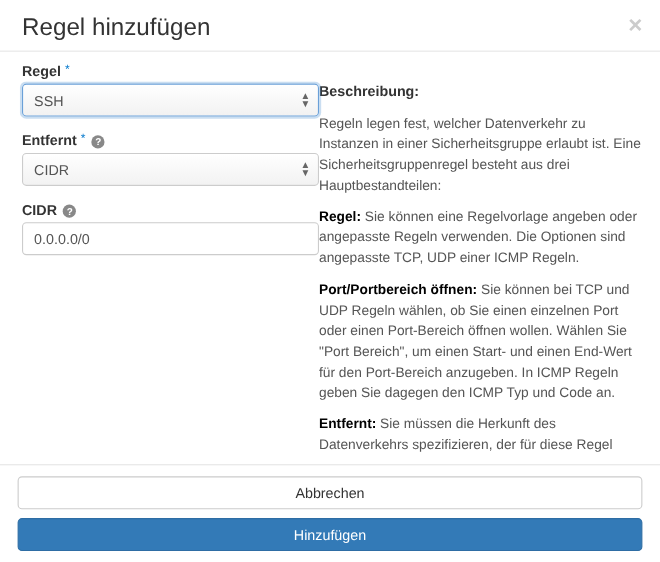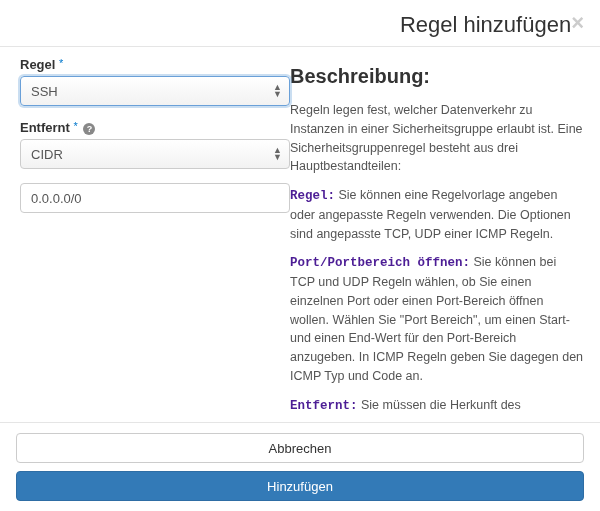--- a/index.html
+++ b/index.html
@@ -1,35 +1,35 @@
 <!DOCTYPE html>
 <html><head>
 <meta charset="utf-8">
 <style>
   * { box-sizing: border-box; margin: 0; padding: 0; }
   html, body { width: 600px; height: 511px; font-family: -apple-system, BlinkMacSystemFont, "Segoe UI", Helvetica, Arial, sans-serif; background: #fff; color: #333; }
   .modal { width: 600px; height: 511px; display: flex; flex-direction: column; }
-  .modal-header { padding: 12px 16px 8px 20px; border-bottom: 1px solid #e5e5e5; display: flex; align-items: flex-start; justify-content: flex-end; }
+  .modal-header { padding: 12px 16px 8px 20px; border-bottom: 1px solid #e5e5e5; display: flex; align-items: flex-start; justify-content: space-between; }
   .modal-title { font-size: 22px; font-weight: 500; color: #333; }
   .close-btn { font-size: 22px; line-height: 1; color: #ccc; background: none; border: none; cursor: pointer; font-weight: bold; }
   .modal-body { flex: 1; display: flex; padding: 10px 16px 10px 20px; overflow: hidden; }
   .left-col { flex: 0 0 270px; }
   .right-col { flex: 1; font-size: 12.5px; color: #555; line-height: 1.5; overflow-y: auto; }
   .form-group { margin-bottom: 14px; }
   .form-label { display: block; font-size: 13px; font-weight: 600; color: #333; margin-bottom: 4px; }
   .req-star { color: #0077cc; font-weight: normal; vertical-align: top; font-size: 11px; }
   .help-icon { display: inline-block; width: 12px; height: 12px; border-radius: 50%; background: #888; color: #fff; font-size: 9px; line-height: 12px; text-align: center; font-weight: bold; vertical-align: middle; margin-left: 2px; }
   .select-wrap { position: relative; }
   .select-display { width: 100%; height: 30px; border: 1px solid #ccc; border-radius: 4px; background: linear-gradient(#fff, #f2f2f2); padding: 0 26px 0 10px; font-size: 13px; color: #555; display: flex; align-items: center; cursor: pointer; }
   .select-display.focused { border-color: #6aa0d8; box-shadow: 0 0 0 2px rgba(102,160,216,0.35); outline: none; }
   .select-arrows { position: absolute; right: 8px; top: 50%; transform: translateY(-50%); font-size: 9px; line-height: 7px; color: #666; text-align: center; pointer-events: none; }
   .text-input { width: 100%; height: 30px; border: 1px solid #ccc; border-radius: 4px; padding: 4px 10px; font-size: 13px; color: #555; background: #fff; }
-  .right-col h3 { font-size: 20px; font-weight: 600; color: #333; margin-bottom: 10px; margin-top: 4px; }
+  .right-col h3 { font-size: 13px; font-weight: 600; color: #333; margin-bottom: 10px; margin-top: 16px; }
   .right-col p { margin-bottom: 10px; }
-  .right-col strong { color: #4c1d95; font-weight: 700; font-family: Liberation Mono, monospace; }
+  .right-col strong { color: #000000; font-weight: 700; }
   .modal-footer { border-top: 1px solid #e5e5e5; padding: 10px 16px; display: flex; justify-content: flex-end; gap: 8px; flex-direction: column; }
   .btn { height: 30px; padding: 0 12px; font-size: 13px; border-radius: 4px; cursor: pointer; border: 1px solid #ccc; background: #fff; color: #333; }
   .btn-primary { background: #337ab7; border-color: #2e6da4; color: #fff; }
 </style>
 </head>
 <body>
 
 <div class="modal">
 
   <div class="modal-header">
@@ -60,20 +60,24 @@
           <span class="req-star">*</span>
           <span class="help-icon">?</span>
         </label>
         <div class="select-wrap">
           <div class="select-display">CIDR</div>
           <div class="select-arrows">▲<br>▼</div>
         </div>
       </div>
 
       <div class="form-group">
+        <label class="form-label">
+          <span>CIDR</span>
+          <span class="help-icon">?</span>
+        </label>
         <input type="text" class="text-input" value="0.0.0.0/0" style="">
       </div>
 
     </div>
 
     <div class="right-col">
       <h3>Beschreibung:</h3>
       <p>Regeln legen fest, welcher Datenverkehr zu Instanzen in einer Sicherheitsgruppe erlaubt ist. Eine Sicherheitsgruppenregel besteht aus drei Hauptbestandteilen:</p>
       <p>
         <strong>Regel:</strong><span> Sie können eine Regelvorlage angeben oder angepasste Regeln verwenden. Die Optionen sind angepasste TCP, UDP einer ICMP Regeln.</span>

